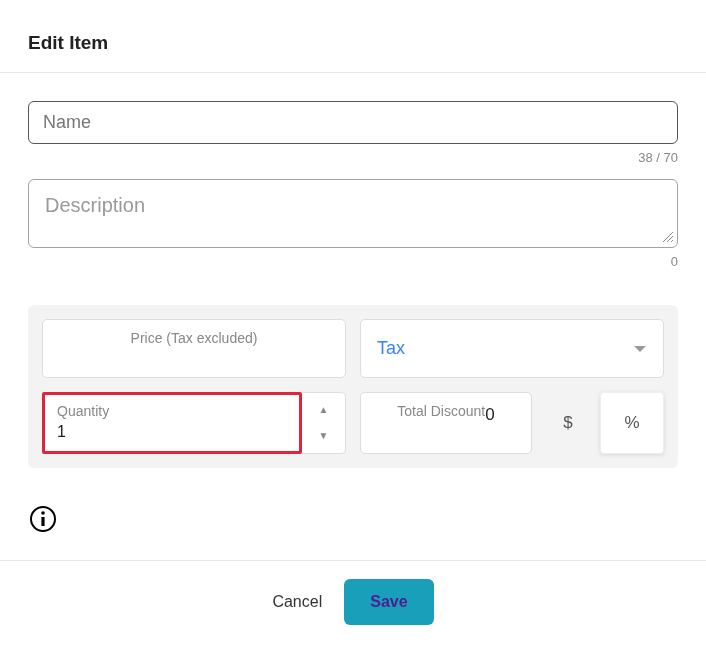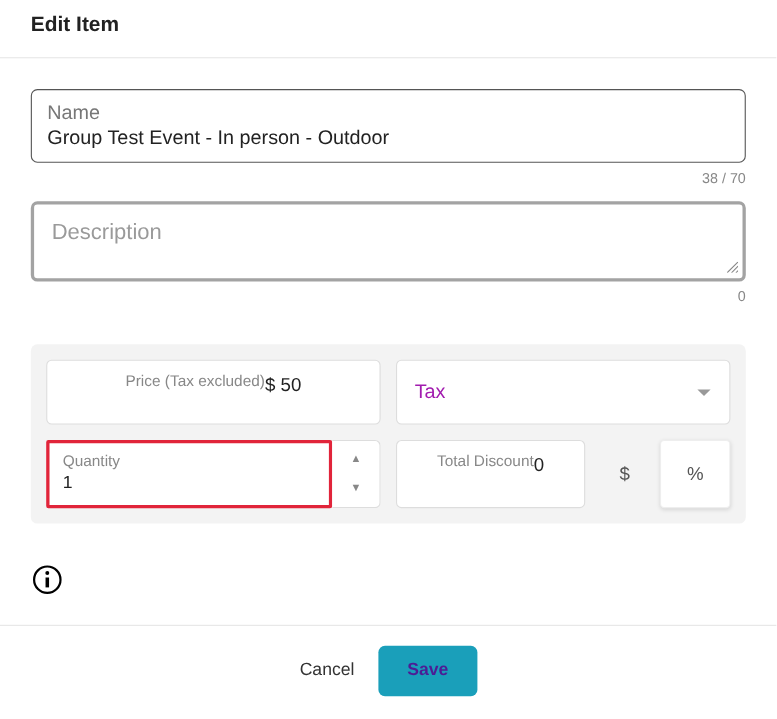--- a/index.html
+++ b/index.html
@@ -1,37 +1,37 @@
 <!DOCTYPE html>
 <html><head>
 <meta charset="utf-8">
 <style>
   * { box-sizing: border-box; margin: 0; padding: 0; }
   body { font-family: -apple-system, "Segoe UI", Arial, sans-serif; width: 706px; height: 654px; background: #fff; color: #333; }
   .modal { width: 100%; }
-  .header { padding: 12px 28px 18px; }
+  .header { padding: 32px 28px 18px; }
   .header h1 { font-size: 19px; font-weight: 700; color: #222; }
   hr.sep { border: none; border-top: 1px solid #e6e6e6; }
   .content { padding: 28px 28px 18px; }
 
   .field-wrap { border: 1px solid #555; border-radius: 6px; padding: 10px 14px 10px; position: relative; }
   .field-label { font-size: 18px; color: #777; }
   .field-value { font-size: 18px; color: #222; margin-top: 2px; min-height: 22px; }
   .counter { text-align: right; font-size: 13px; color: #888; margin-top: 6px; }
 
-  .desc-wrap { margin-top: 14px; border: 3px solid #a3a3a3; border-radius: 6px; padding: 14px 16px 30px; position: relative; }
+  .desc-wrap { margin-top: 14px; border: 1px solid #a3a3a3; border-radius: 6px; padding: 14px 16px 30px; position: relative; }
   .desc-placeholder { font-size: 20px; color: #9a9a9a; }
   .resize-handle { position: absolute; right: 4px; bottom: 2px; color: #888; font-size: 12px; pointer-events: none; }
 
   .panel { background: #f3f3f3; border-radius: 6px; padding: 14px; margin-top: 36px; display: grid; grid-template-columns: 1fr 1fr; gap: 14px; }
   .box { background: #fff; border: 1px solid #ddd; border-radius: 5px; padding: 10px 14px; display: flex; flex-direction: row; justify-content: center; }
   .box .lbl { font-size: 14px; color: #888; }
   .box .val { font-size: 17px; color: #222; margin-top: 2px; }
   .tax-box { flex-direction: row; align-items: center; justify-content: space-between; padding: 18px 16px; }
-  .tax-box .lbl { font-size: 18px; color: #a21caf; }
+  .tax-box .lbl { font-size: 18px; color: #3b82f6; }
   .chev { color: #999; font-size: 14px; }
   .chev svg { display:block; }
 
   .qty-row { display: flex; gap: 0; }
   .qty-box { flex: 1; border: 3px solid #e1243a; border-radius: 2px; padding: 8px 12px; background: #fff; }
   .qty-box .lbl { font-size: 14px; color: #888; }
   .qty-box .val { font-size: 16px; color: #222; margin-top: 4px; }
   .steppers { width: 44px; background: #fff; border: 1px solid #ddd; border-left: none; border-radius: 0 5px 5px 0; display: flex; flex-direction: column; align-items: center; justify-content: space-around; padding: 4px 0; }
   .steppers span { color: #888; font-size: 10px; cursor: pointer; line-height: 1; }
 
@@ -55,39 +55,37 @@
 
   <div class="header">
     <h1>Edit Item</h1>
   </div>
   <hr class="sep">
 
   <div class="content">
 
     <div class="field-wrap">
       <div class="field-label">Name</div>
-      <div class="field-value">Group Test Event - In person - Outdoor</div>
     </div>
     <div class="counter">38 / 70</div>
 
     <div class="desc-wrap">
       <div class="desc-placeholder">Description</div>
       <div class="resize-handle">
         <svg width="10" height="10" viewBox="0 0 10 10">
             <path d="M0 10 L10 0 M4 10 L10 4 M8 10 L10 8" stroke="#888" stroke-width="1" fill="none"></path>
           </svg>
       </div>
     </div>
     <div class="counter">0</div>
 
     <div class="panel">
 
       <div class="box">
         <div class="lbl">Price (Tax excluded)</div>
-        <div class="val">$ 50</div>
       </div>
 
       <div class="box tax-box">
         <div class="lbl">Tax</div>
         <span class="chev">
           <svg width="14" height="10" viewBox="0 0 14 10">
               <path d="M1 2 L7 8 L13 2 Z" fill="#999"></path>
             </svg>
         </span>
       </div>

